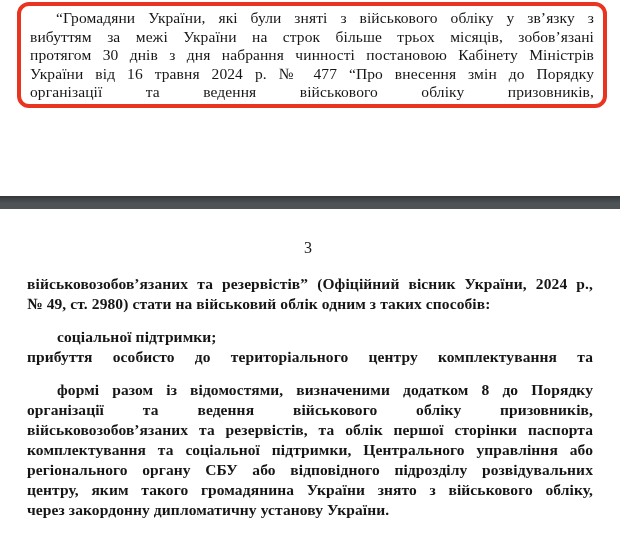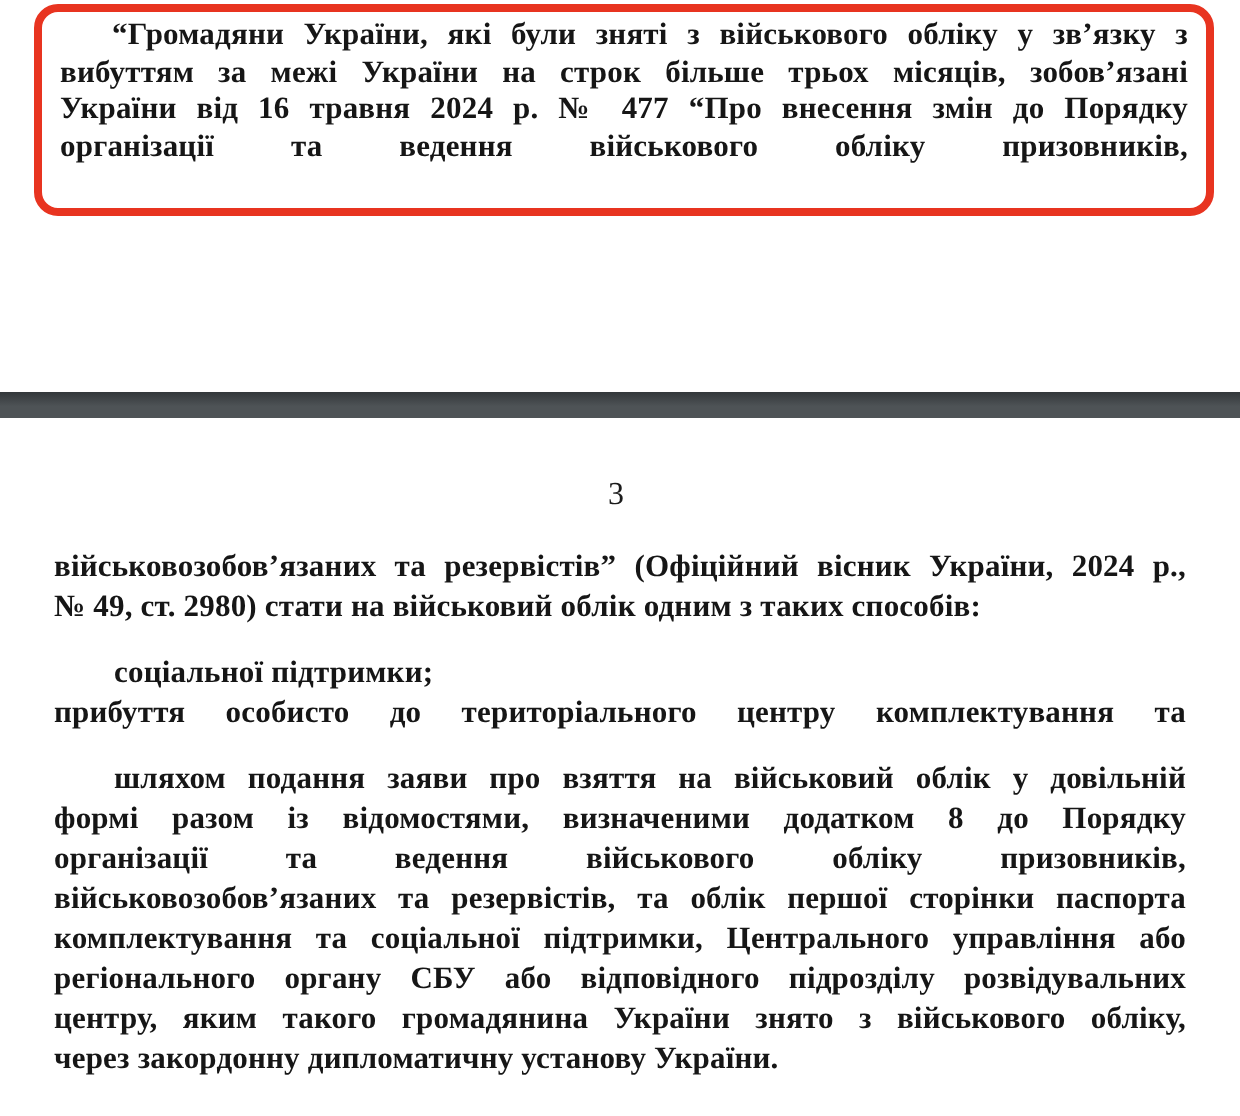--- a/index.html
+++ b/index.html
@@ -20,21 +20,21 @@
     width: 590px;
     height: 106px;
     box-sizing: border-box;
     border: 4px solid #e83420;
     border-radius: 12px;
     padding: 3px 9px 0 9px;
     background: #ffffff;
   }
   .excerpt-text {
     font-size: 15.5px;
-    font-weight: 700;
+    font-weight: 400;
     line-height: 18.6px;
     letter-spacing: 0.1px;
   }
   
   .line {
     text-align: justify;
     text-align-last: justify;
     white-space: normal;
   }
   .line.indent { text-indent: 26px; }
@@ -73,40 +73,40 @@
 </style>
 </head>
 <body>
 
 <div class="viewport">
 
   <div class="excerpt-box" style="border-color: rgb(232, 52, 32);">
     <div class="excerpt-text">
         <div class="line indent">“Громадяни України, які були зняті з військового обліку у зв’язку з</div>
         <div class="line">вибуттям за межі України на строк більше трьох місяців, зобов’язані</div>
+        <div class="line">протягом 30 днів з дня набрання чинності постановою Кабінету Міністрів</div>
         <div class="line">України від 16 травня 2024 р. № 477 “Про внесення змін до Порядку</div>
         <div class="line">організації та ведення військового обліку призовників,</div>
       </div>
   </div>
 
   <div class="page-separator" style="background: linear-gradient(rgb(51, 55, 58) 0%, rgb(78, 83, 86) 55%, rgb(78, 83, 86) 100%);"></div>
 
   <div class="page-number">3</div>
 
   <div class="page-body">
       <div class="para">
         <div class="line">військовозобов’язаних та резервістів” (Офіційний вісник України, 2024 р.,</div>
         <div class="line lastline">№ 49, ст. 2980) стати на військовий облік одним з таких способів:</div>
       </div>
       <div class="para indent">
         <div class="line lastline">соціальної підтримки;</div>
         <div class="line">прибуття особисто до територіального центру комплектування та</div>
       </div>
       <div class="para indent">
-        <div class="line">шляхом подання заяви про взяття на військовий облік у довільній</div>
         <div class="line">формі разом із відомостями, визначеними додатком 8 до Порядку</div>
         <div class="line">організації та ведення військового обліку призовників,</div>
         <div class="line">військовозобов’язаних та резервістів, та облік першої сторінки паспорта</div>
         <div class="line">комплектування та соціальної підтримки, Центрального управління або</div>
         <div class="line">регіонального органу СБУ або відповідного підрозділу розвідувальних</div>
         <div class="line">центру, яким такого громадянина України знято з військового обліку,</div>
         <div class="line lastline">через закордонну дипломатичну установу України.</div>
       </div>
     </div>
 

